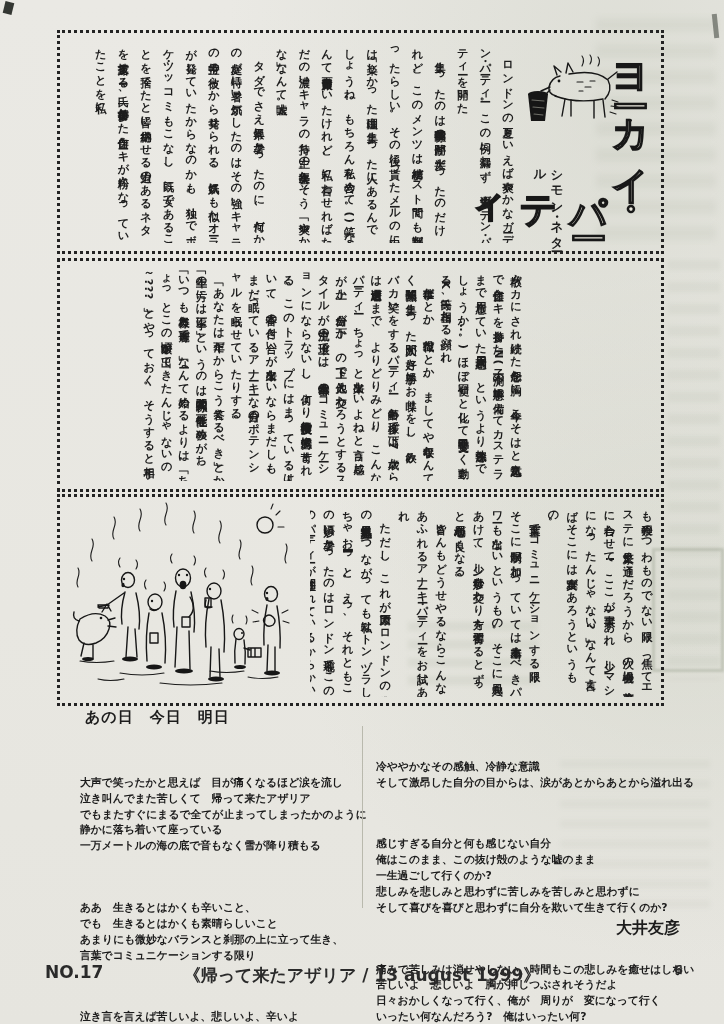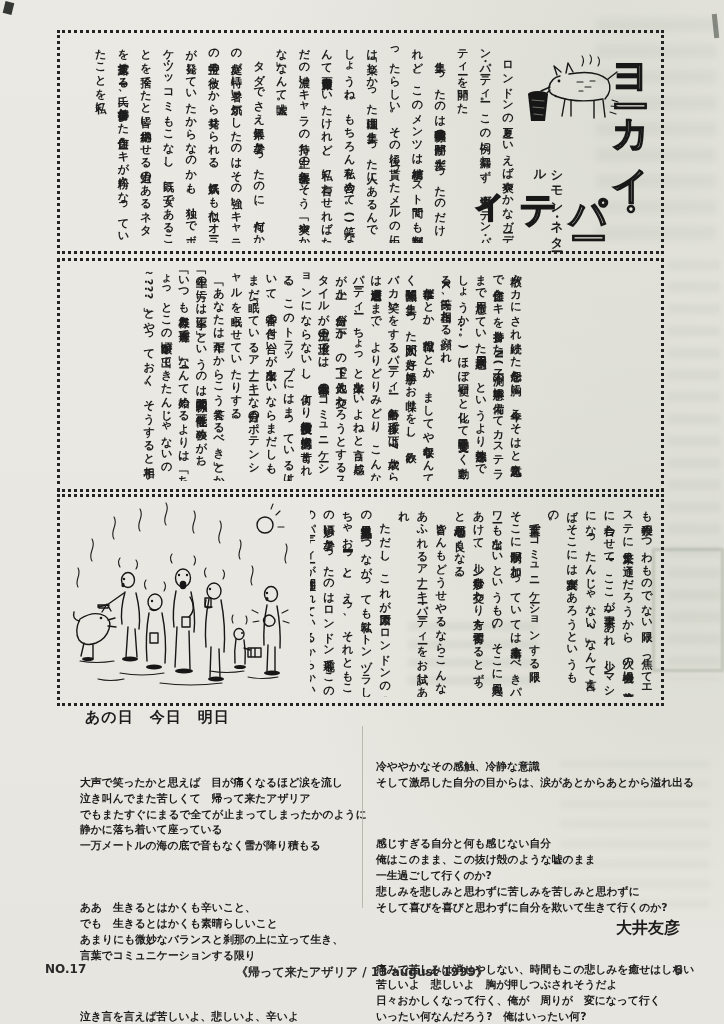--- a/index.html
+++ b/index.html
@@ -28,21 +28,21 @@
     position:absolute;writing-mode:vertical-rl;font-weight:700;font-size:37px;
     color:#eceadf;-webkit-text-stroke:1.4px #181818;text-shadow:0 0 1px rgba(20,20,20,.75);
     letter-spacing:6px;
   }
   .author-v{position:absolute;writing-mode:vertical-rl;font-size:12.5px;font-weight:600;letter-spacing:2px;}
   .poem-head{position:absolute;font-size:15px;font-weight:700;letter-spacing:1px;}
   .poem-col{position:absolute;font-size:10.8px;line-height:1.47;font-weight:600;white-space:pre-line;}
   .poem-col .stanza{margin:17px 0 13px 0;}
   .divider-v{position:absolute;width:1px;background:#b9b9ad;}
   .signature{position:absolute;font-size:16px;font-weight:700;text-align:right;}
-  .footer-item{position:absolute;font-size:12px;font-weight:600;color:#2a2a2a;}
+  .footer-item{position:absolute;font-size:17px;font-weight:600;color:#2a2a2a;}
   .footer-center{left:0;width:724px;text-align:center;}
   .ghost{position:absolute;pointer-events:none;}
   svg .ln{fill:none;stroke:#171717;stroke-width:1.4;stroke-linecap:round;stroke-linejoin:round;}
   svg .thin{fill:none;stroke:#1b1b1b;stroke-width:1.1;stroke-linecap:round;}
   svg .blob{fill:#161616;stroke:none;}
 </style>
 </head>
 <body>
 
 <div class="ghost" style="left:596px;top:18px;width:120px;height:230px;opacity:.5;filter:blur(3px);

